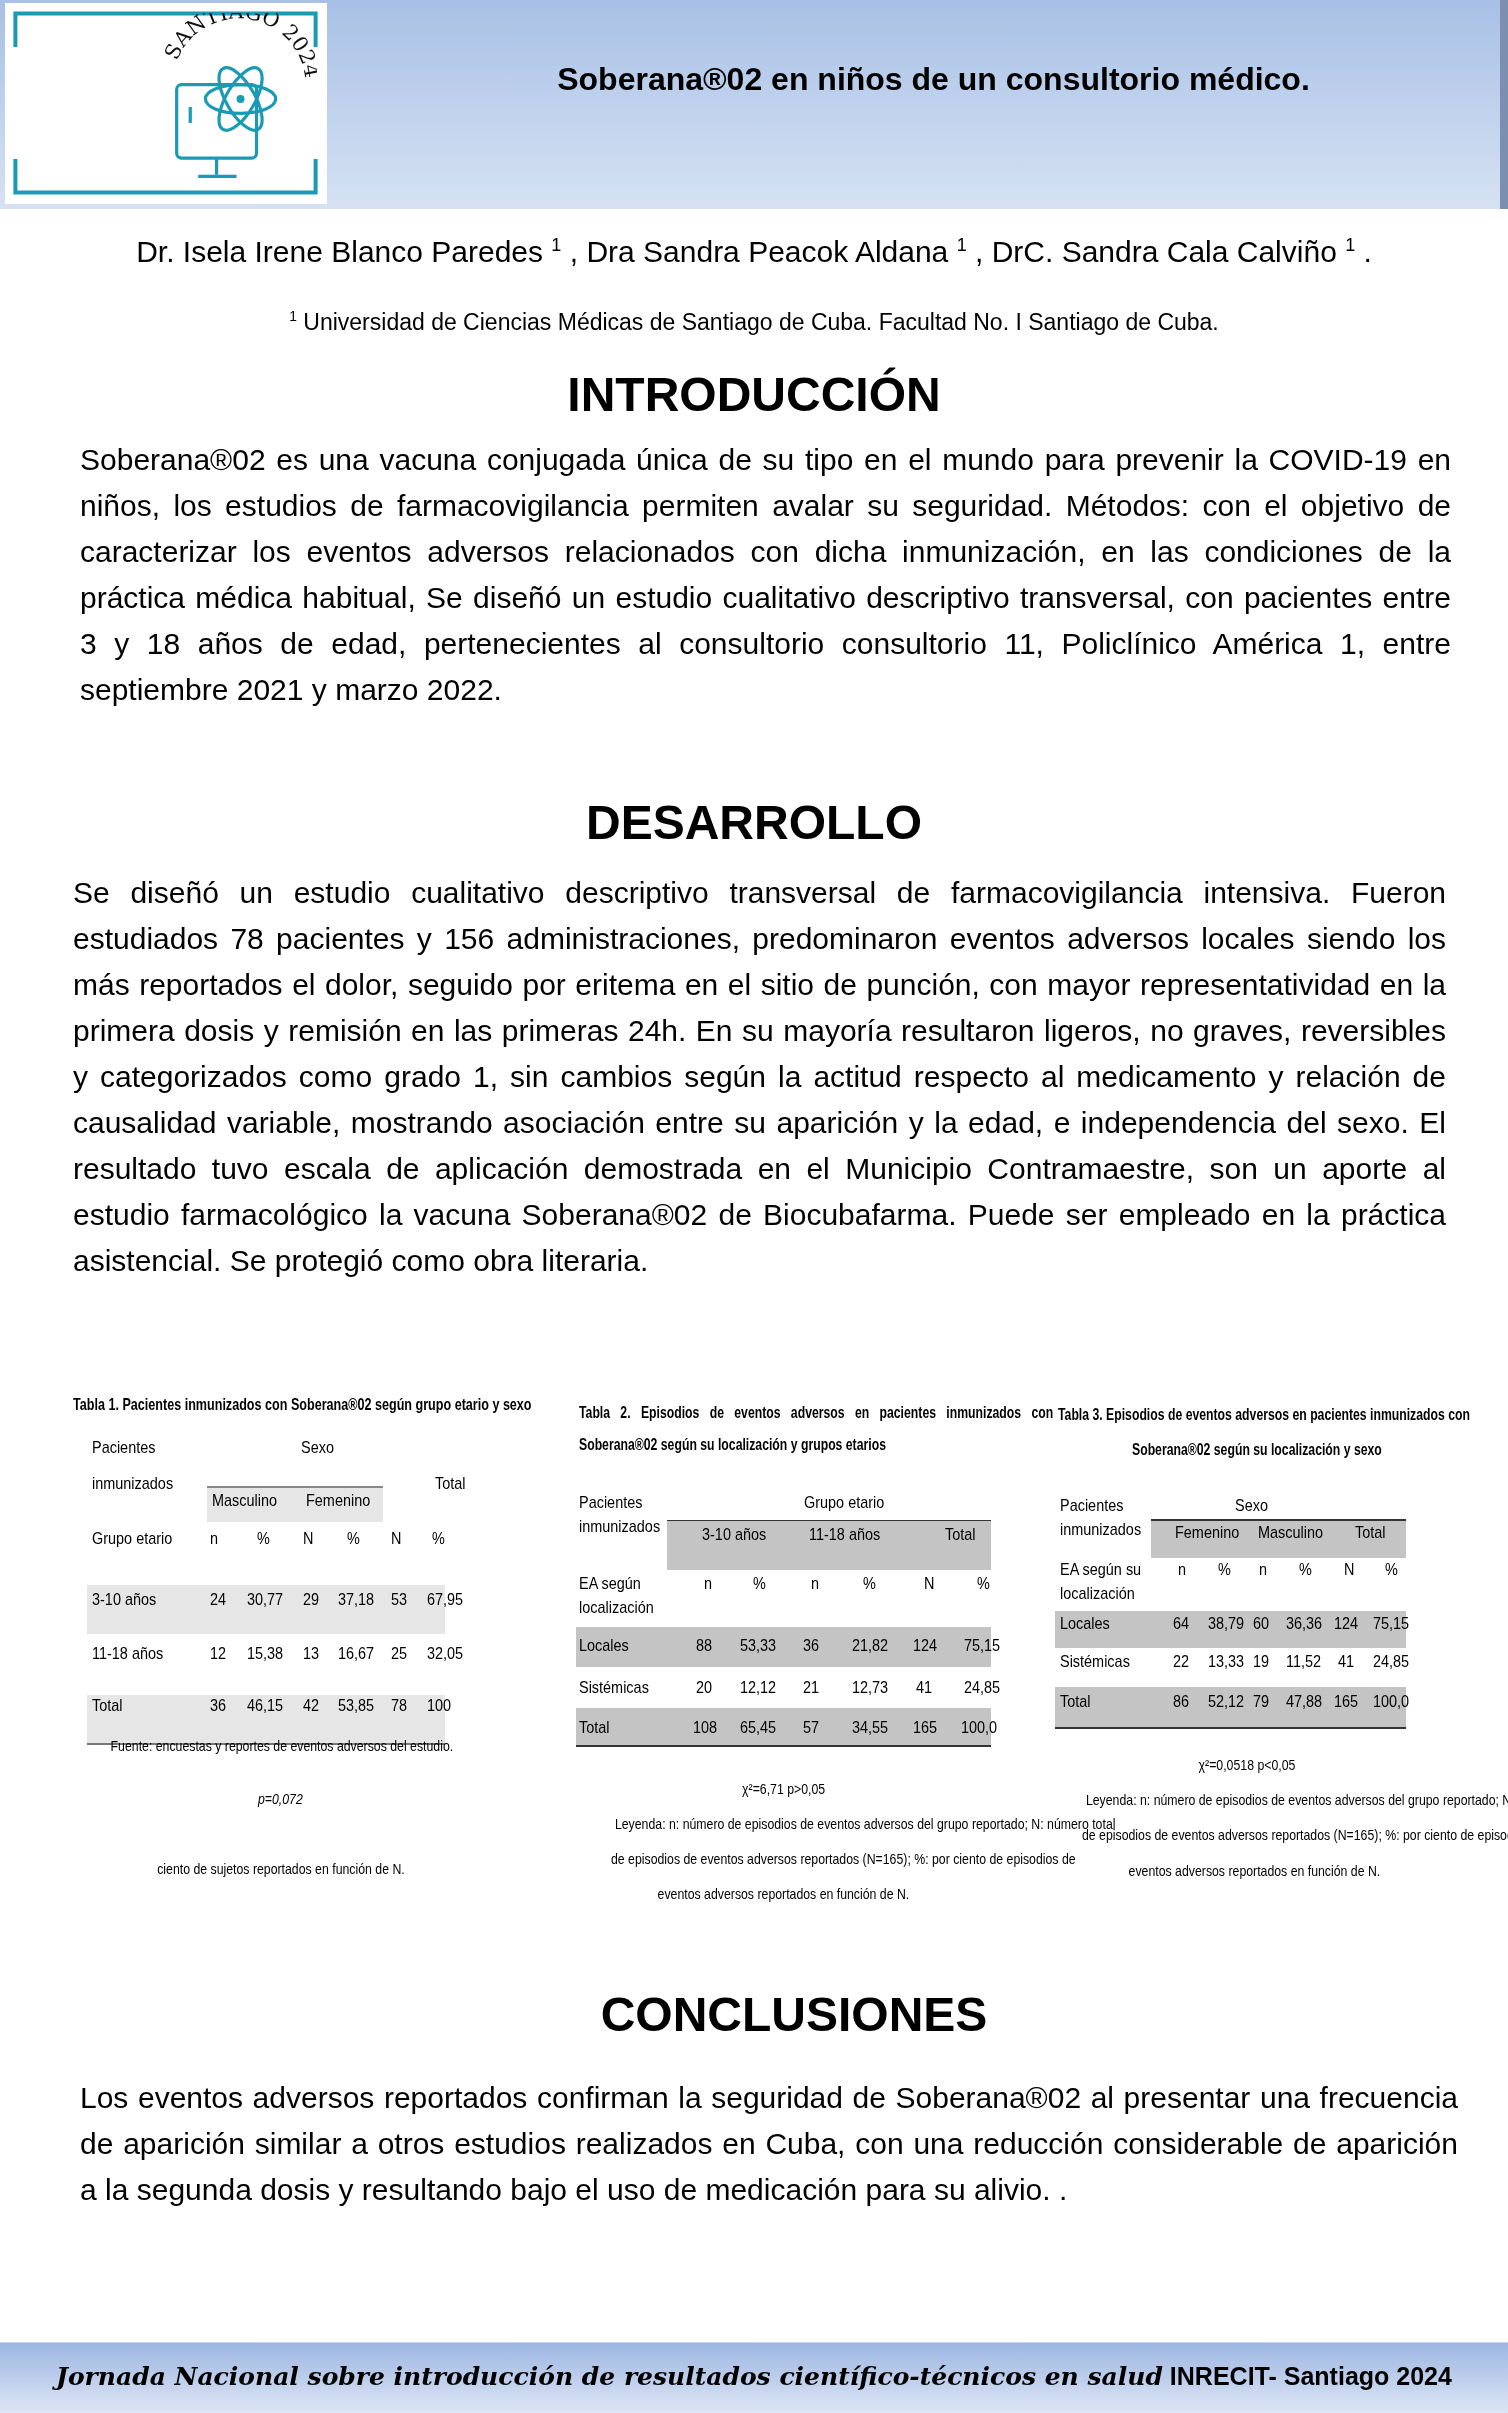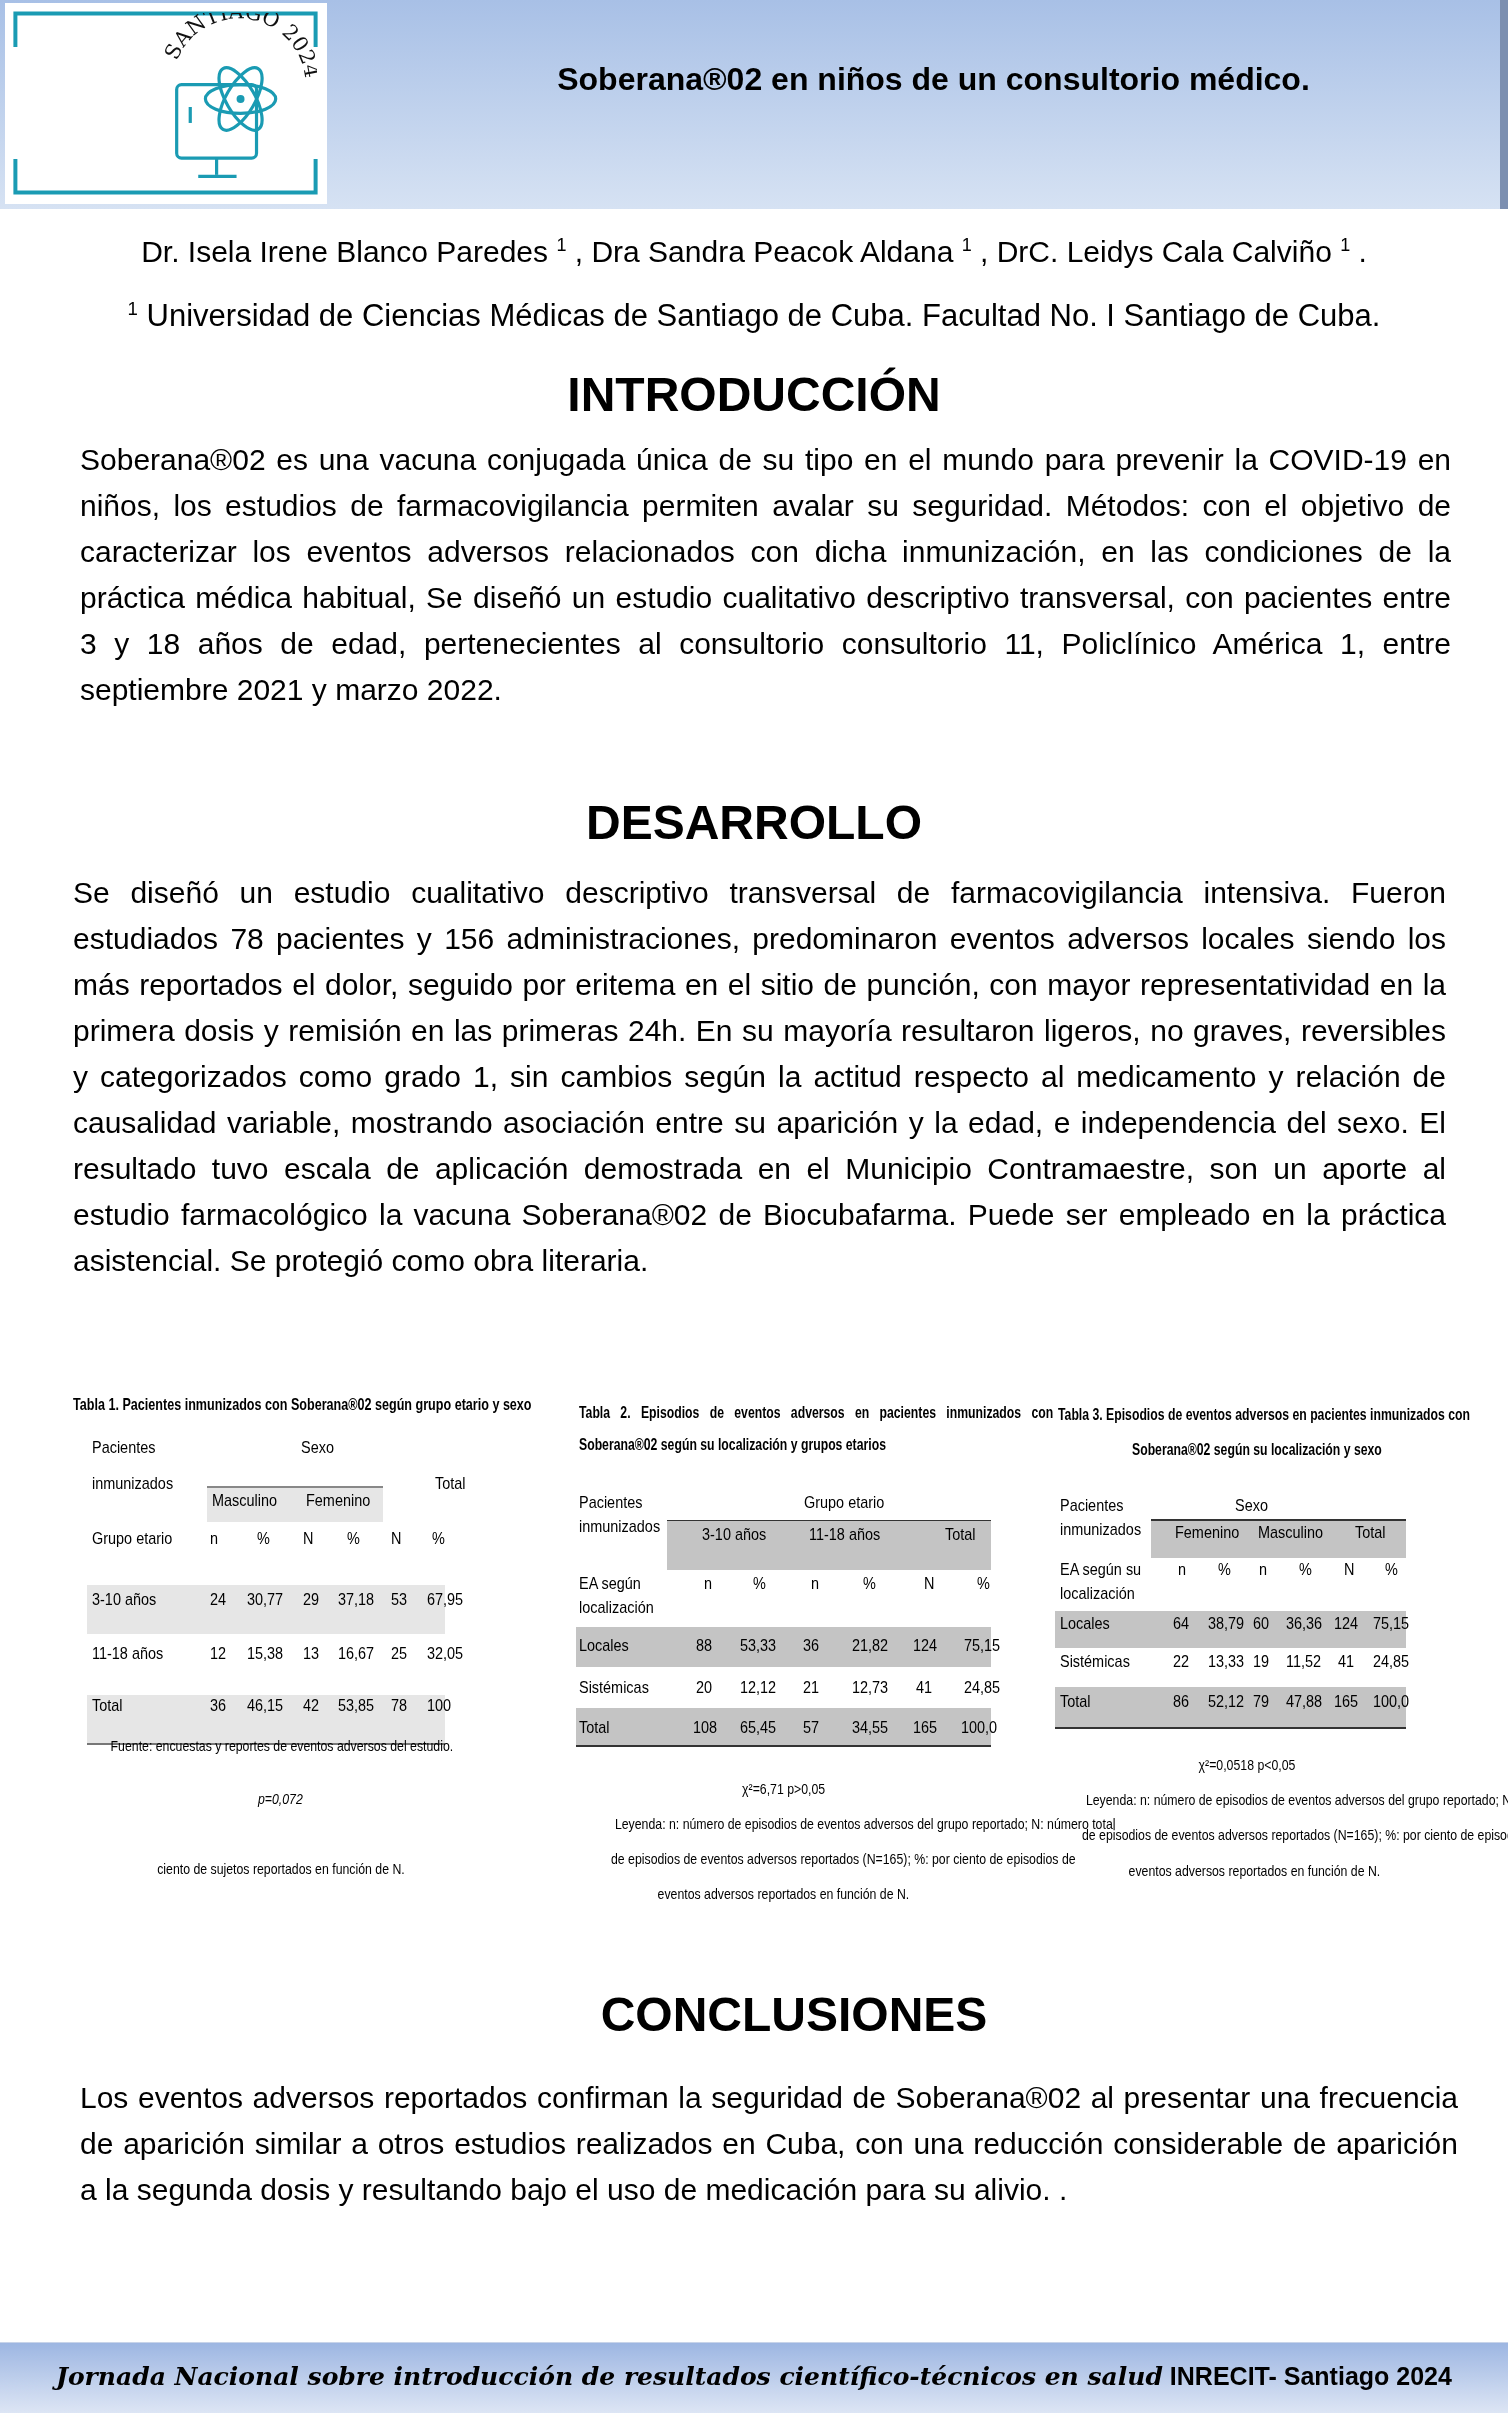--- a/index.html
+++ b/index.html
@@ -14,21 +14,21 @@
   .logo { left:4.8px; top:3.2px; width:322px; height:201px; background:#fff; }
   .logo-frame { position:absolute; left:8px; top:8px; width:305px; height:184px; }
   .logo-text { position:absolute; left:14.4px; top:48px; font-family:"DejaVu Sans", sans-serif;
                font-weight:bold; font-size:28px; line-height:32px; text-align:center; letter-spacing:0.8px; }
   .logo-arc { position:absolute; left:160px; top:9.6px; width:152px; height:112px; }
   .title { left:383px; top:56px; width:1101px; text-align:center; font-family:"Liberation Sans", sans-serif;
            font-weight:bold; font-size:32px; line-height:46px; color:#000; }
 
   
   .authors { left:0; width:1508px; top:233px; text-align:center; font-size:30px; line-height:37px; }
-  .affil { left:0; width:1508px; top:301px; text-align:center; font-size:31px; line-height:29px; }
+  .affil { left:0; width:1508px; top:308px; text-align:center; font-size:23px; line-height:29px; }
   sup { font-size:0.6em; vertical-align:super; line-height:0; }
 
   .section-title { left:0; width:1508px; text-align:center; font-weight:bold; font-size:48px; line-height:56px; }
   .body-text { font-size:30px; line-height:46px; text-align:justify; text-align-last:left; }
 
   
   .tbl-caption { font-family:"Liberation Sans", sans-serif; font-weight:bold; font-size:17px; line-height:32px; transform:scaleX(0.82); transform-origin:left top; }
   .tbl { position:absolute; font-family:"Liberation Sans", sans-serif; font-size:17px; }
   .cell { position:absolute; white-space:nowrap; transform:scaleX(0.85); transform-origin:left top; }
   .shade { position:absolute; background:#e6e6e6; }
@@ -76,21 +76,21 @@
 </div>
 <div class="abs title">
   <div>Soberana®02 en niños de un consultorio médico.</div>
 </div>
 
 <div class="abs authors">
   <span>Dr. Isela Irene Blanco Paredes</span>
   <sup>1</sup><span> ,</span>
   <span>Dra Sandra Peacok Aldana</span>
   <sup>1</sup><span> , </span>
-  <span>DrC. Leidys Cala Calviño</span>
+  <span>DrC. Sandra Cala Calviño</span>
   <sup>1</sup><span> .</span>
 </div>
 <div class="abs affil">
   <sup>1</sup>
   <span>Universidad de Ciencias Médicas de Santiago de Cuba. Facultad No. I Santiago de Cuba.</span>
 </div>
 
 <div class="abs section-title" style="top:367px;">INTRODUCCIÓN</div>
 <div class="abs body-text" style="left:80px; top:437px; width:1371px;">Soberana®02 es una vacuna conjugada única de su tipo en el mundo para prevenir la COVID-19 en niños, los estudios de farmacovigilancia permiten avalar su seguridad. Métodos: con el objetivo de caracterizar los eventos adversos relacionados con dicha inmunización, en las condiciones de la práctica médica habitual, Se diseñó un estudio cualitativo descriptivo transversal, con pacientes entre 3 y 18 años de edad, pertenecientes al consultorio consultorio 11, Policlínico América 1, entre septiembre 2021 y marzo 2022.</div>
 

